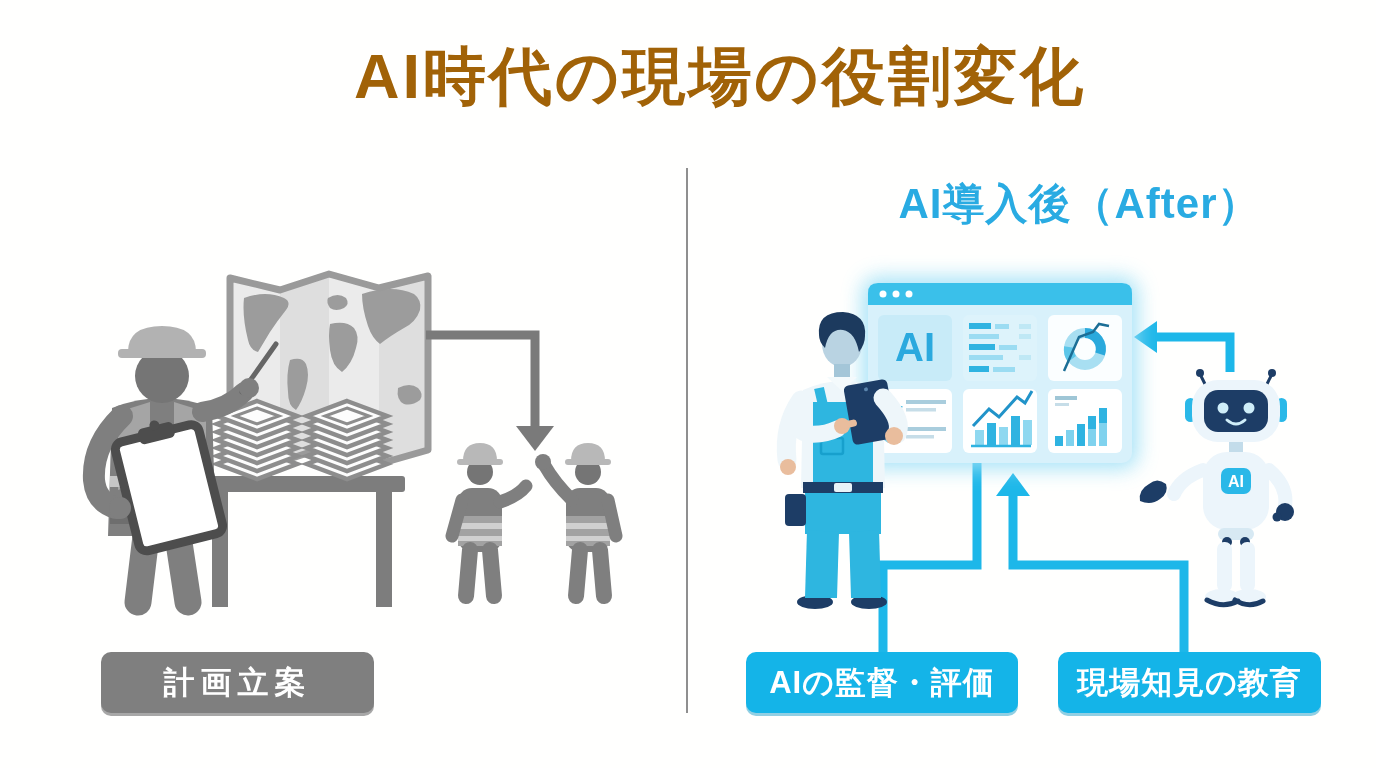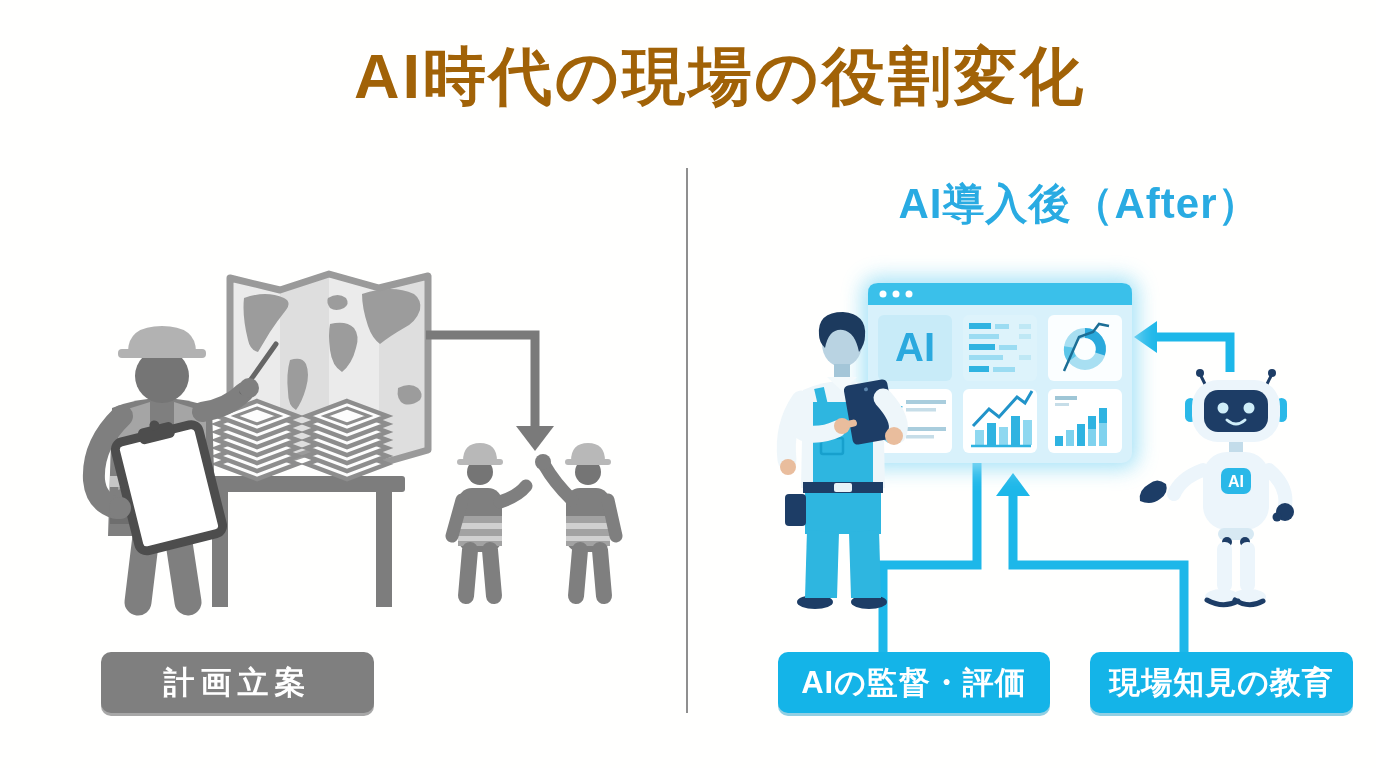--- a/index.html
+++ b/index.html
@@ -17,21 +17,21 @@
   .after-header  { left:687px; width:689px; color:#29abe2;padding-left:48px; }
   .art { position:absolute; top:240px; height:480px; z-index:1; }
   #left-art { left:0; width:687px; }
   #right-art { left:687px; width:689px; }
   .label-box {
     position:absolute; top:652px; height:61px; z-index:2; border-radius:10px;
     display:flex; align-items:center; justify-content:center;
     color:#ffffff; font-weight:800; font-size:31px;
   }
   .gray-box { background:#7f7f7f; letter-spacing:6px; box-shadow:0 3px 0 rgba(95,95,95,0.55); }
-  .cyan-box { background:#14b4e8; letter-spacing:1px; box-shadow:0 3px 0 rgba(10,148,195,0.45);margin-left:32px; }
+  .cyan-box { background:#14b4e8; letter-spacing:1px; box-shadow:0 3px 0 rgba(10,148,195,0.45); }
   #box-plan      { left:57px;  width:273px;margin-left:44px; }
   #box-exec      { left:355px; width:273px; }
   #box-supervise { left:746px; width:272px; }
   #box-teach     { left:1058px; width:263px; }
   svg text { font-family:"Liberation Sans", sans-serif; }
 </style>
 </head>
 <body>
 
 <div class="stage">

